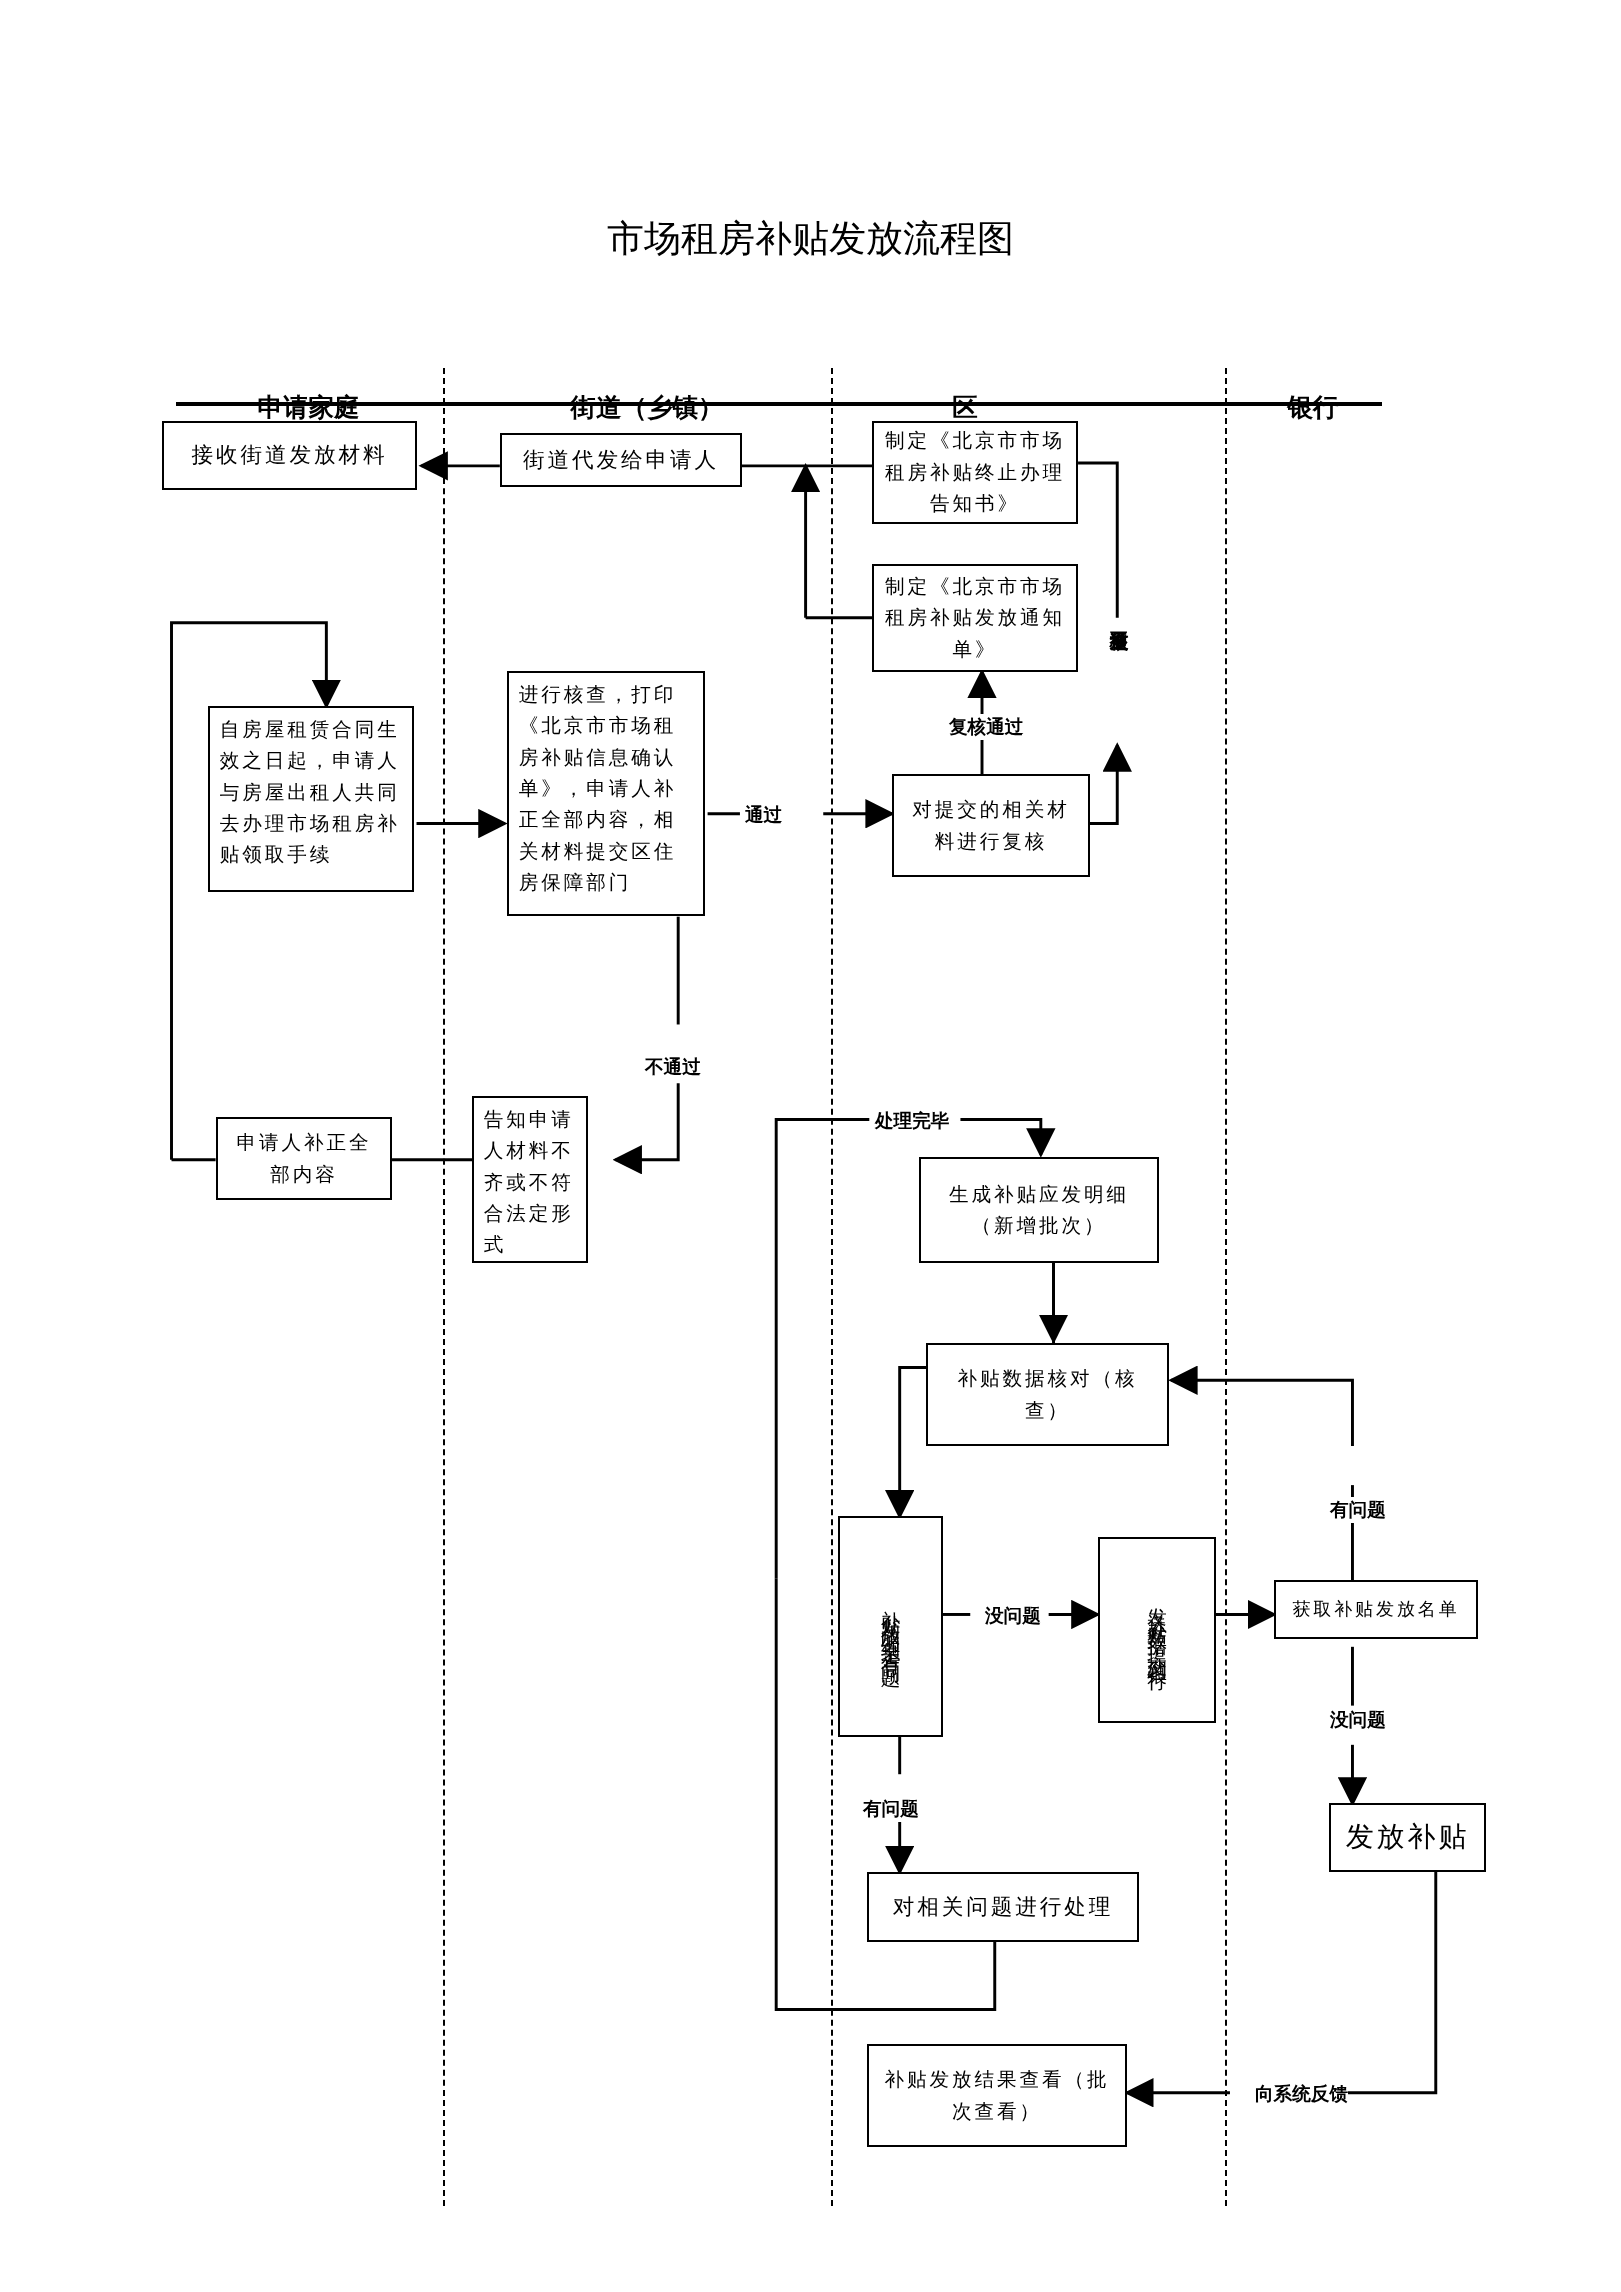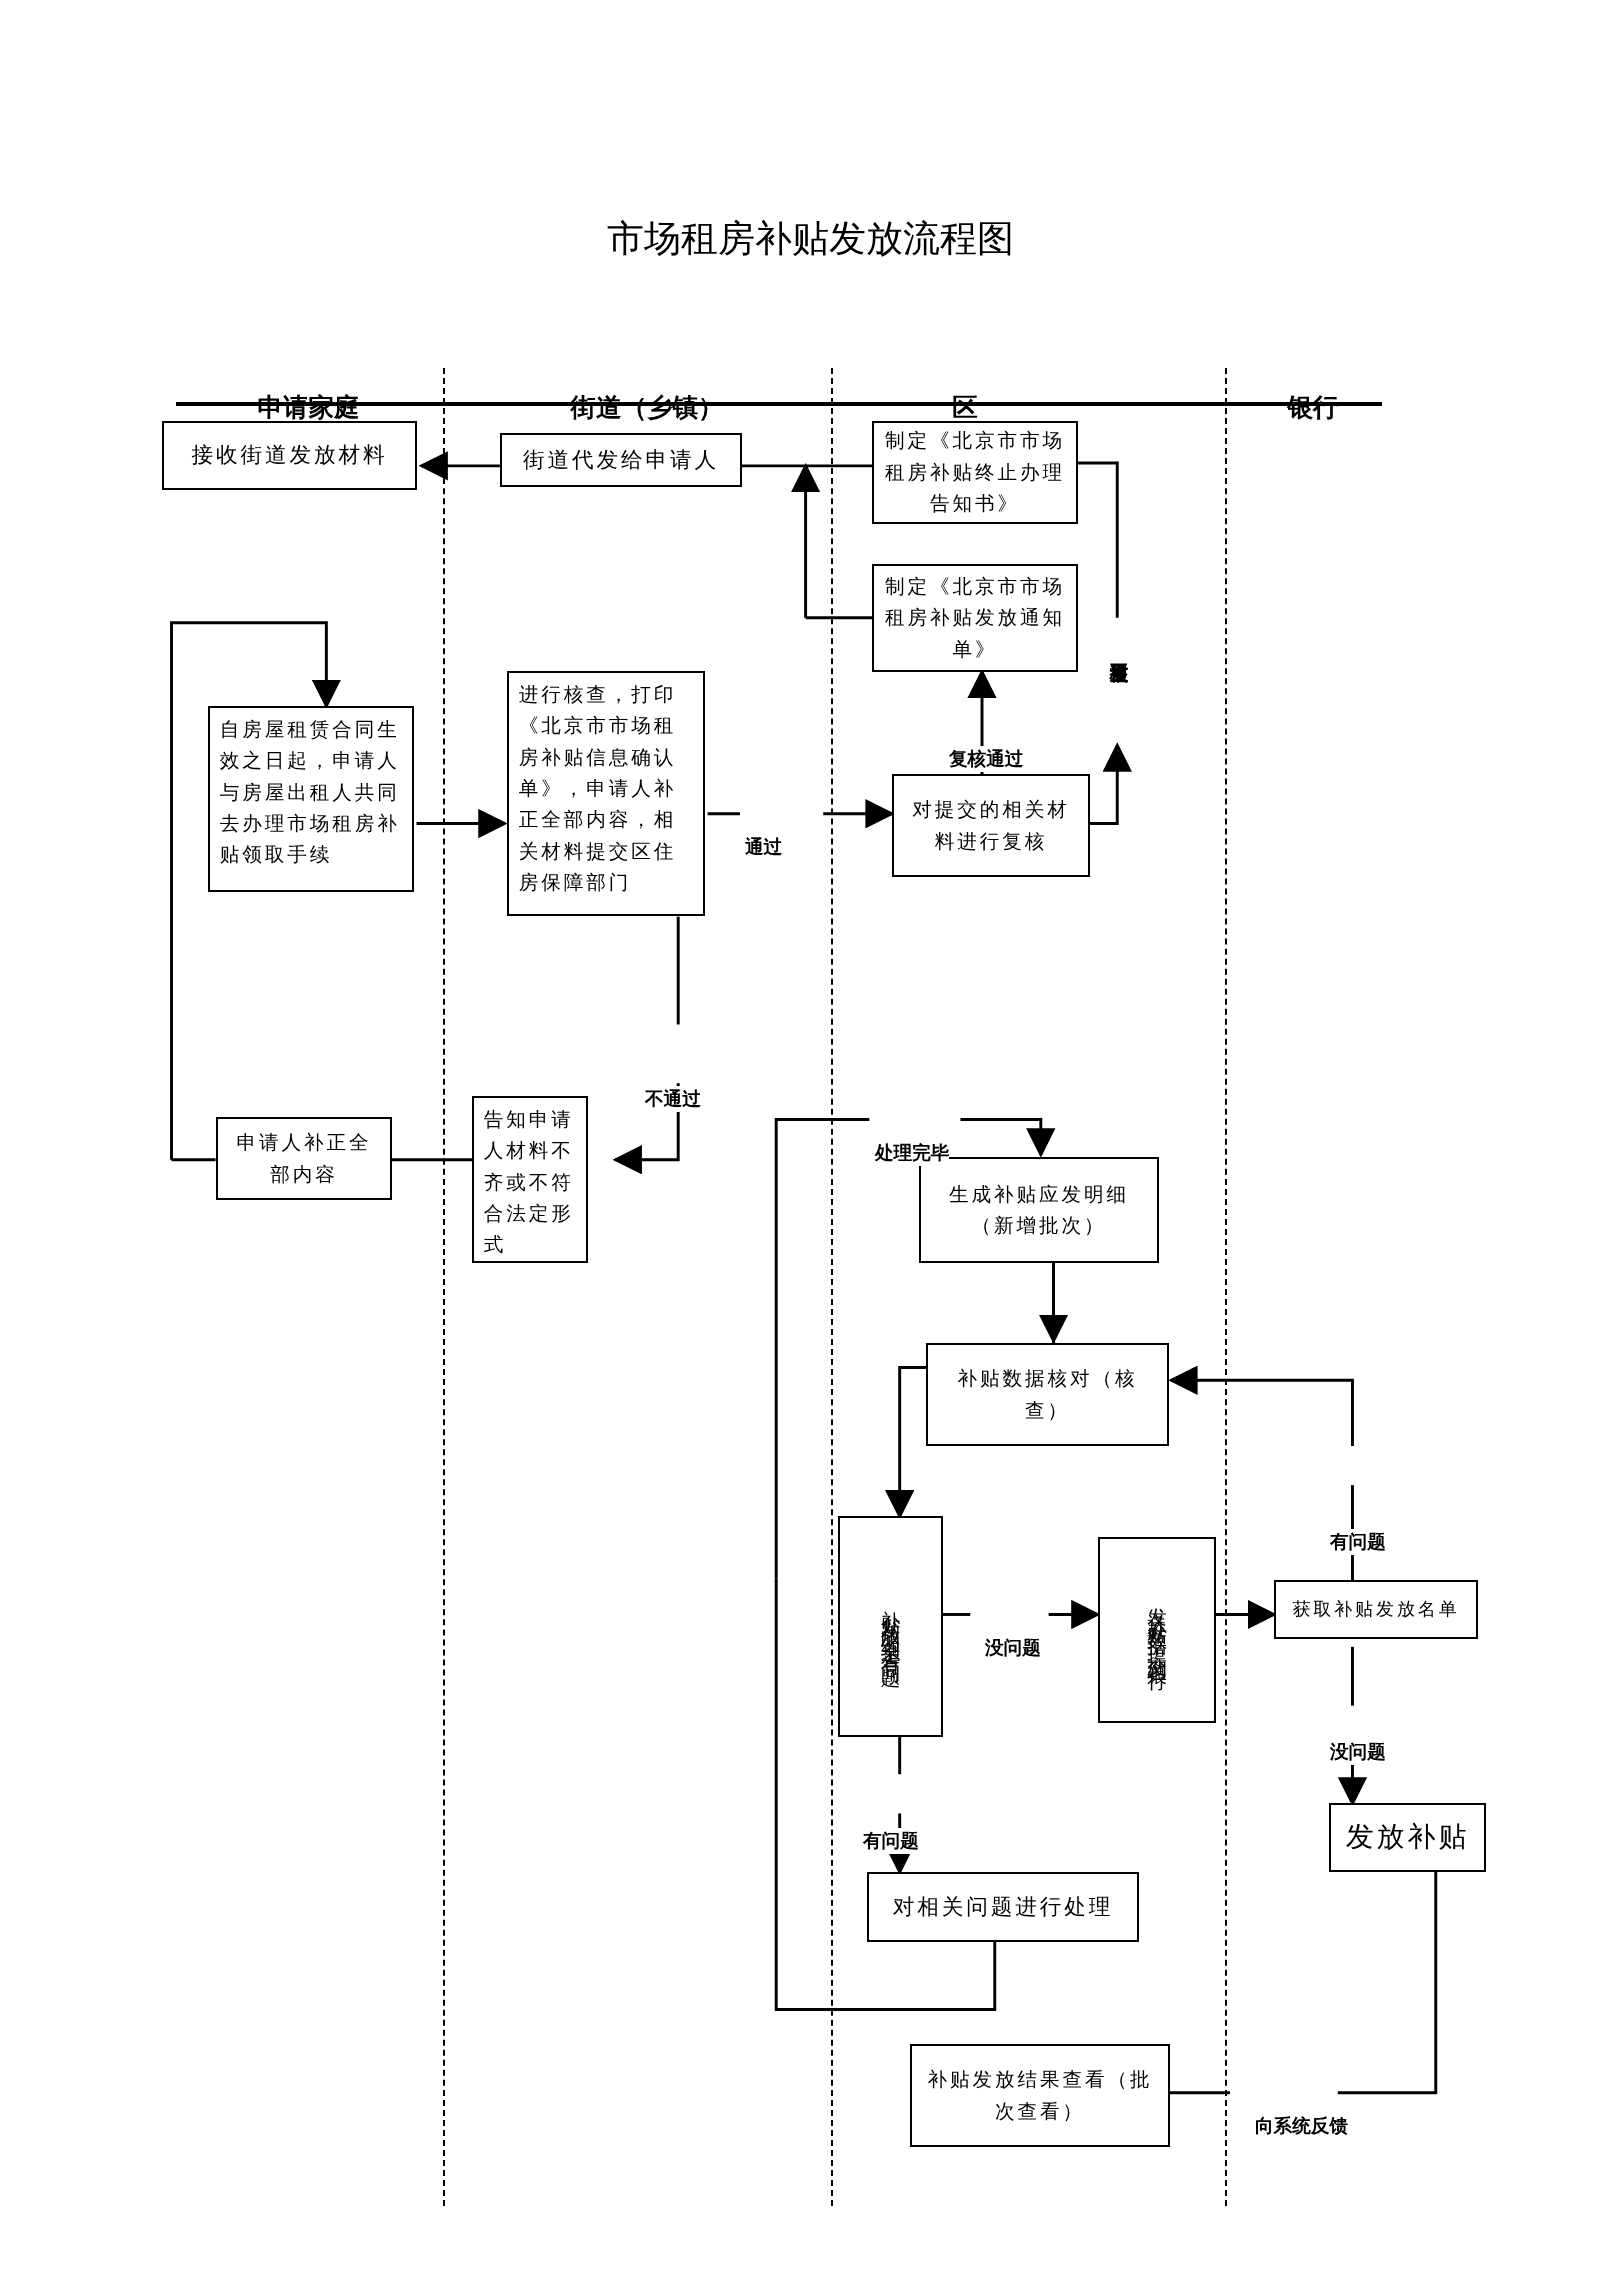--- a/index.html
+++ b/index.html
@@ -4,21 +4,21 @@
 <style>
 html,body{margin:0;padding:0;background:#fff;}
 body{width:1621px;height:2293px;position:relative;overflow:hidden;font-family:"DejaVu Serif",serif;color:#000;}
 .title{position:absolute;left:0;width:1621px;top:214px;text-align:center;font-size:37px;font-family:"DejaVu Sans",sans-serif;}
 .lane{position:absolute;top:390px;font-size:25.5px;font-weight:bold;font-family:"DejaVu Sans",sans-serif;text-align:center;}
 .hline{position:absolute;left:176px;top:402px;width:1206px;height:3.9px;background:#000;}
 .dash{position:absolute;top:368px;height:1838px;border-left:2.9px dashed #000;}
 .box{position:absolute;border:2.9px solid #000;background:#fff;box-sizing:border-box;font-size:21.6px;line-height:1.6;letter-spacing:2.9px;display:flex;align-items:center;justify-content:center;text-align:center;padding:5.9px 9.8px;}
 .box.l{text-align:left;justify-content:flex-start;align-items:flex-start;}
 .vt{writing-mode:vertical-rl;text-orientation:upright;letter-spacing:5.9px;}
-.lbl{position:absolute;font-size:18.6px;font-weight:bold;font-family:"DejaVu Sans",sans-serif;background:#fff;margin-top:32px;}
+.lbl{position:absolute;font-size:18.6px;font-weight:bold;font-family:"DejaVu Sans",sans-serif;background:#fff;}
 svg{position:absolute;left:0;top:0;}
 </style>
 </head>
 <body>
 
 <div class="title">市场租房补贴发放流程图</div>
 <div class="lane" style="left:196px;width:225px">申请家庭</div>
 <div class="lane" style="left:510px;width:274px">街道（乡镇）</div>
 <div class="lane" style="left:921px;width:88px">区</div>
 <div class="lane" style="left:1264px;width:98px">银行</div>
@@ -79,21 +79,21 @@
 <div class="box" style="left:892px;top:774px;width:198px;height:103px;font-size:19.6px">对提交的相关材料进行复核</div>
 <div class="box" style="left:216px;top:1117px;width:176px;height:83px;font-size:19.6px">申请人补正全部内容</div>
 <div class="box l" style="left:472px;top:1096px;width:116px;height:167px;font-size:19.6px">告知申请人材料不齐或不符合法定形式</div>
 <div class="box" style="left:919px;top:1157px;width:240px;height:106px;font-size:19.6px">生成补贴应发明细（新增批次）</div>
 <div class="box" style="left:926px;top:1343px;width:243px;height:103px;font-size:19.6px">补贴数据核对（核查）</div>
 <div class="box vt" style="left:838px;top:1516px;width:105px;height:221px;font-size:19.6px">补贴发放明细是否有问题</div>
 <div class="box vt" style="left:1098px;top:1537px;width:118px;height:186px;font-size:19.6px">发送补贴数据（提交到银行）</div>
 <div class="box" style="left:1274px;top:1580px;width:204px;height:59px;font-size:18px">获取补贴发放名单</div>
 <div class="box" style="left:1329px;top:1803px;width:157px;height:69px;font-size:28px">发放补贴</div>
 <div class="box" style="left:867px;top:1872px;width:272px;height:70px;font-size:21.6px">对相关问题进行处理</div>
-<div class="box" style="left:910px;top:2044px;width:260px;height:103px;font-size:19.6px">补贴发放结果查看（批次查看）</div>
+<div class="box" style="left:867px;top:2044px;width:260px;height:103px;font-size:19.6px">补贴发放结果查看（批次查看）</div>
 
 <div class="lbl" style="left:745px;top:802px">通过</div>
 <div class="lbl" style="left:645px;top:1054px">不通过</div>
 <div class="lbl" style="left:949px;top:714px">复核通过</div>
 <div class="lbl vt" style="left:1106px;top:617px;letter-spacing:0">复核不通过</div>
 <div class="lbl" style="left:875px;top:1108px">处理完毕</div>
 <div class="lbl" style="left:985px;top:1603px">没问题</div>
 <div class="lbl" style="left:863px;top:1796px">有问题</div>
 <div class="lbl" style="left:1330px;top:1497px">有问题</div>
 <div class="lbl" style="left:1330px;top:1707px">没问题</div>

